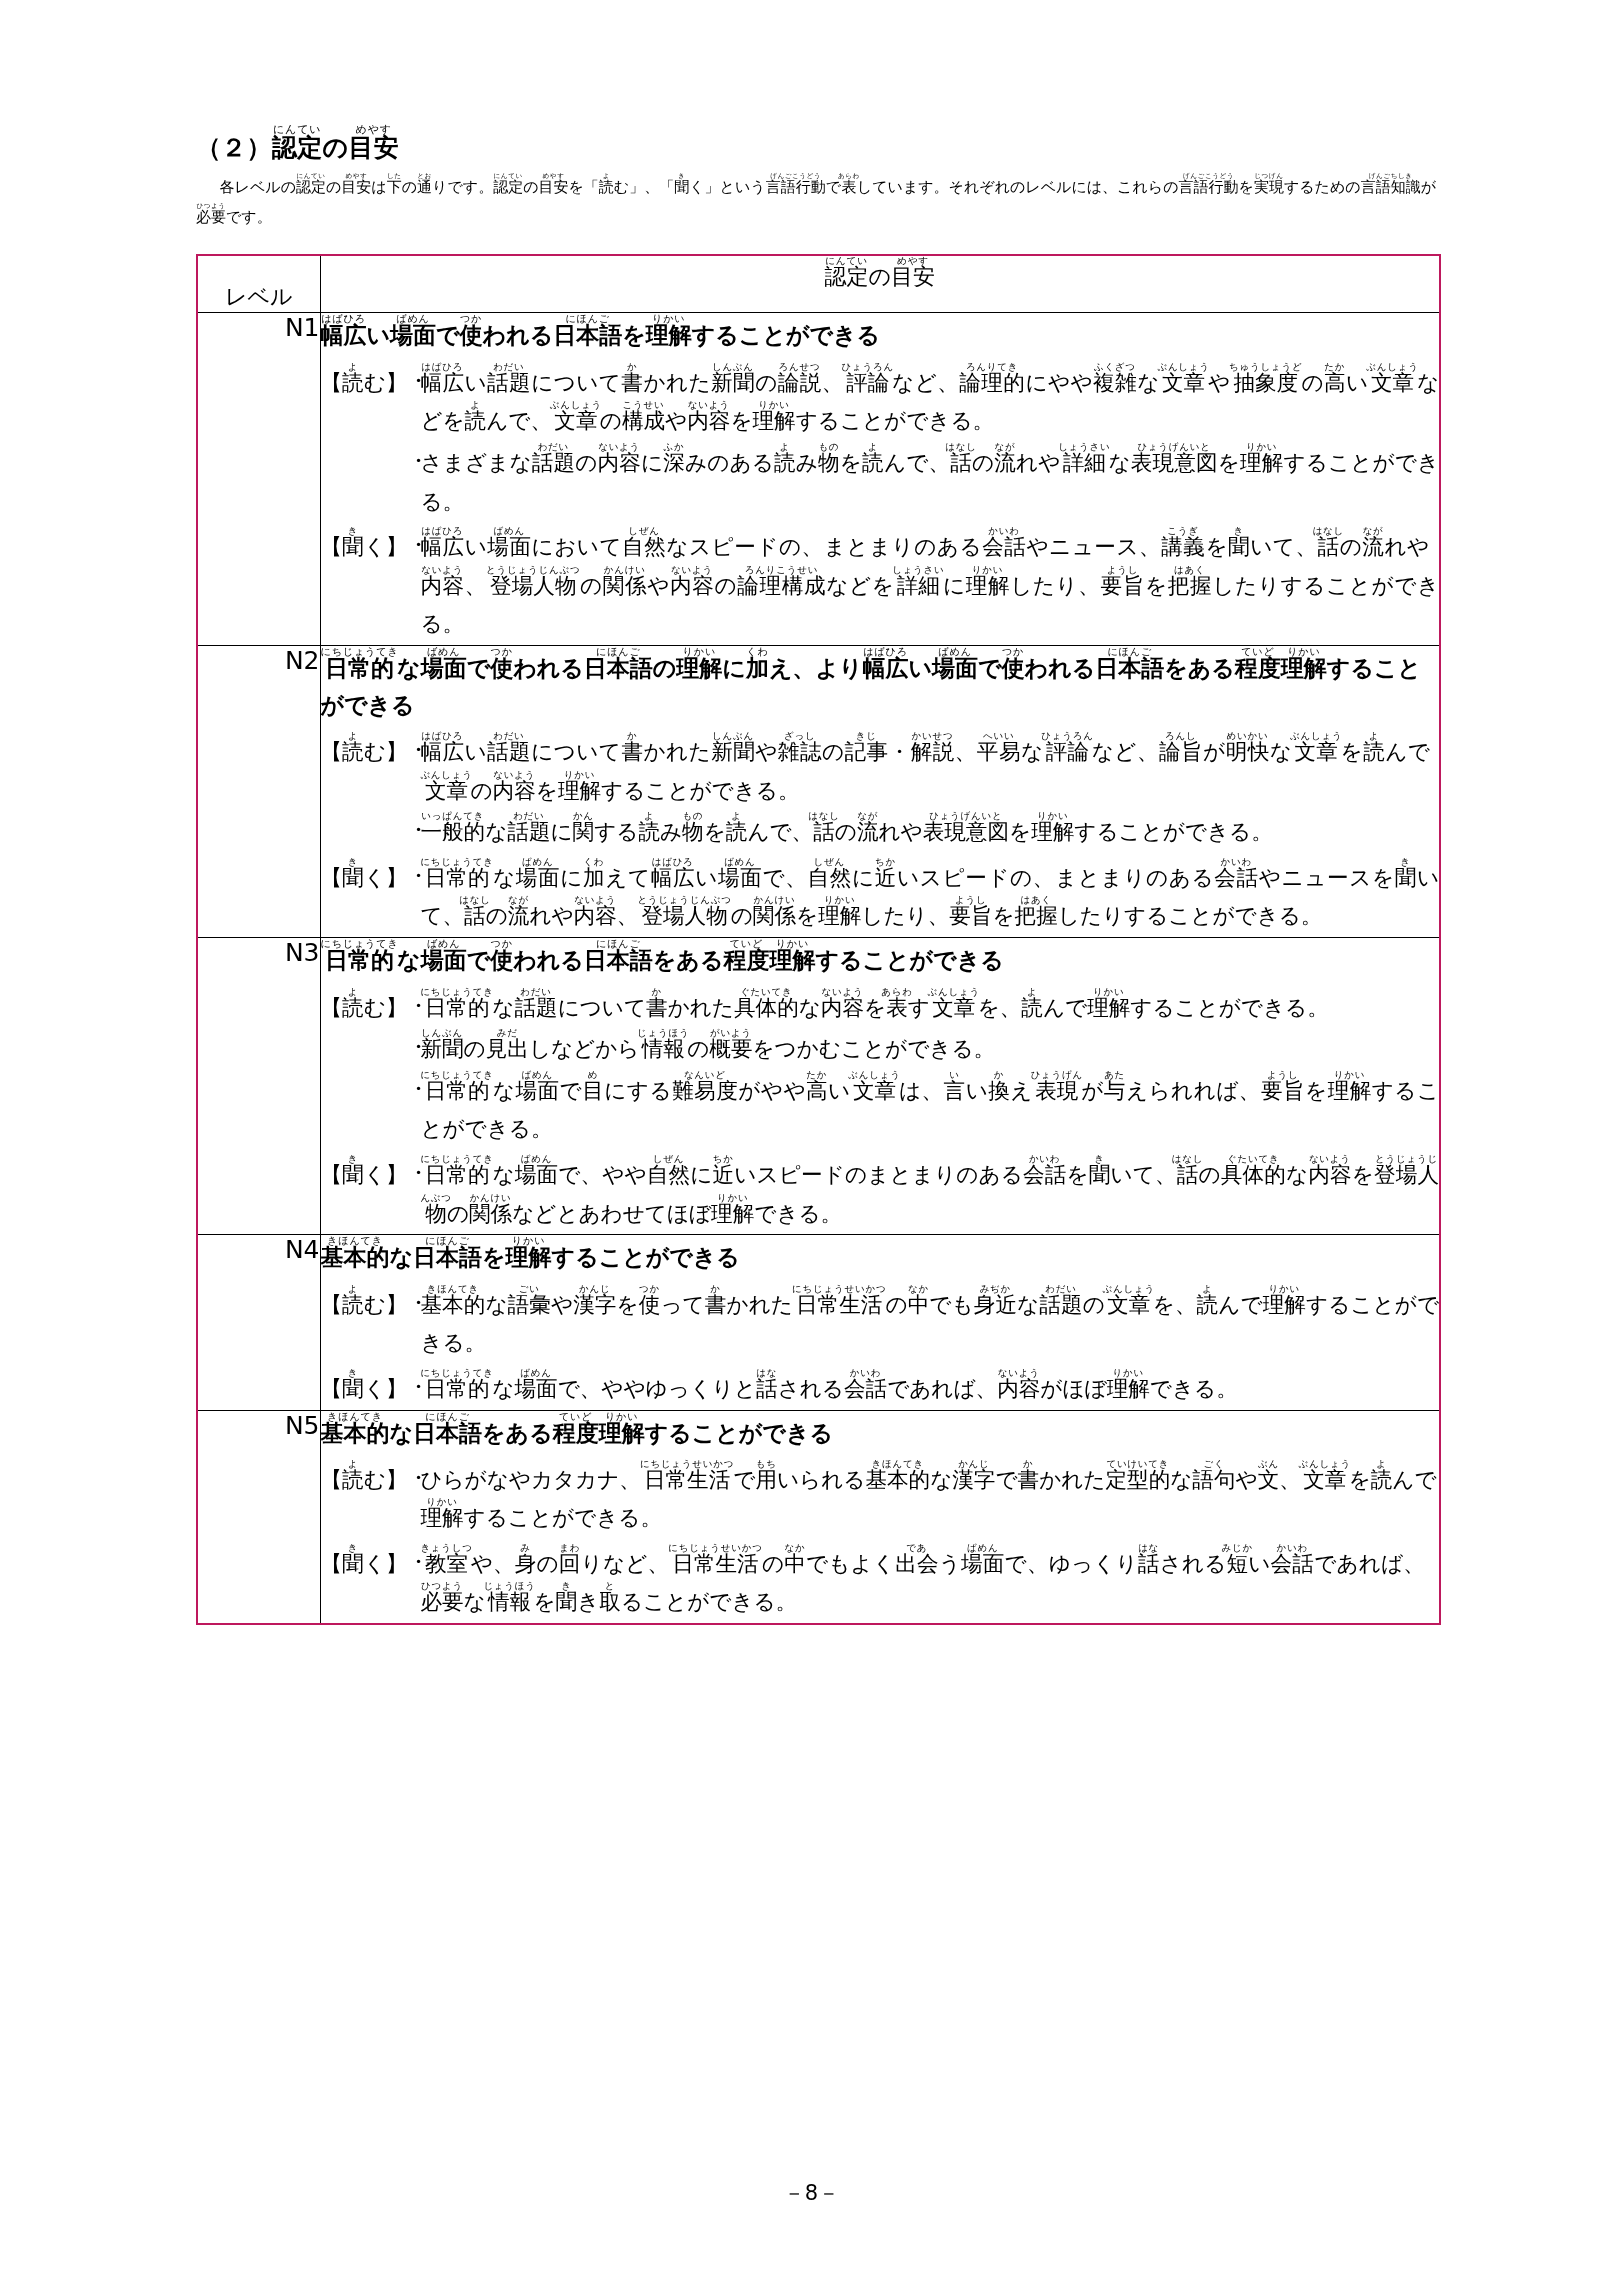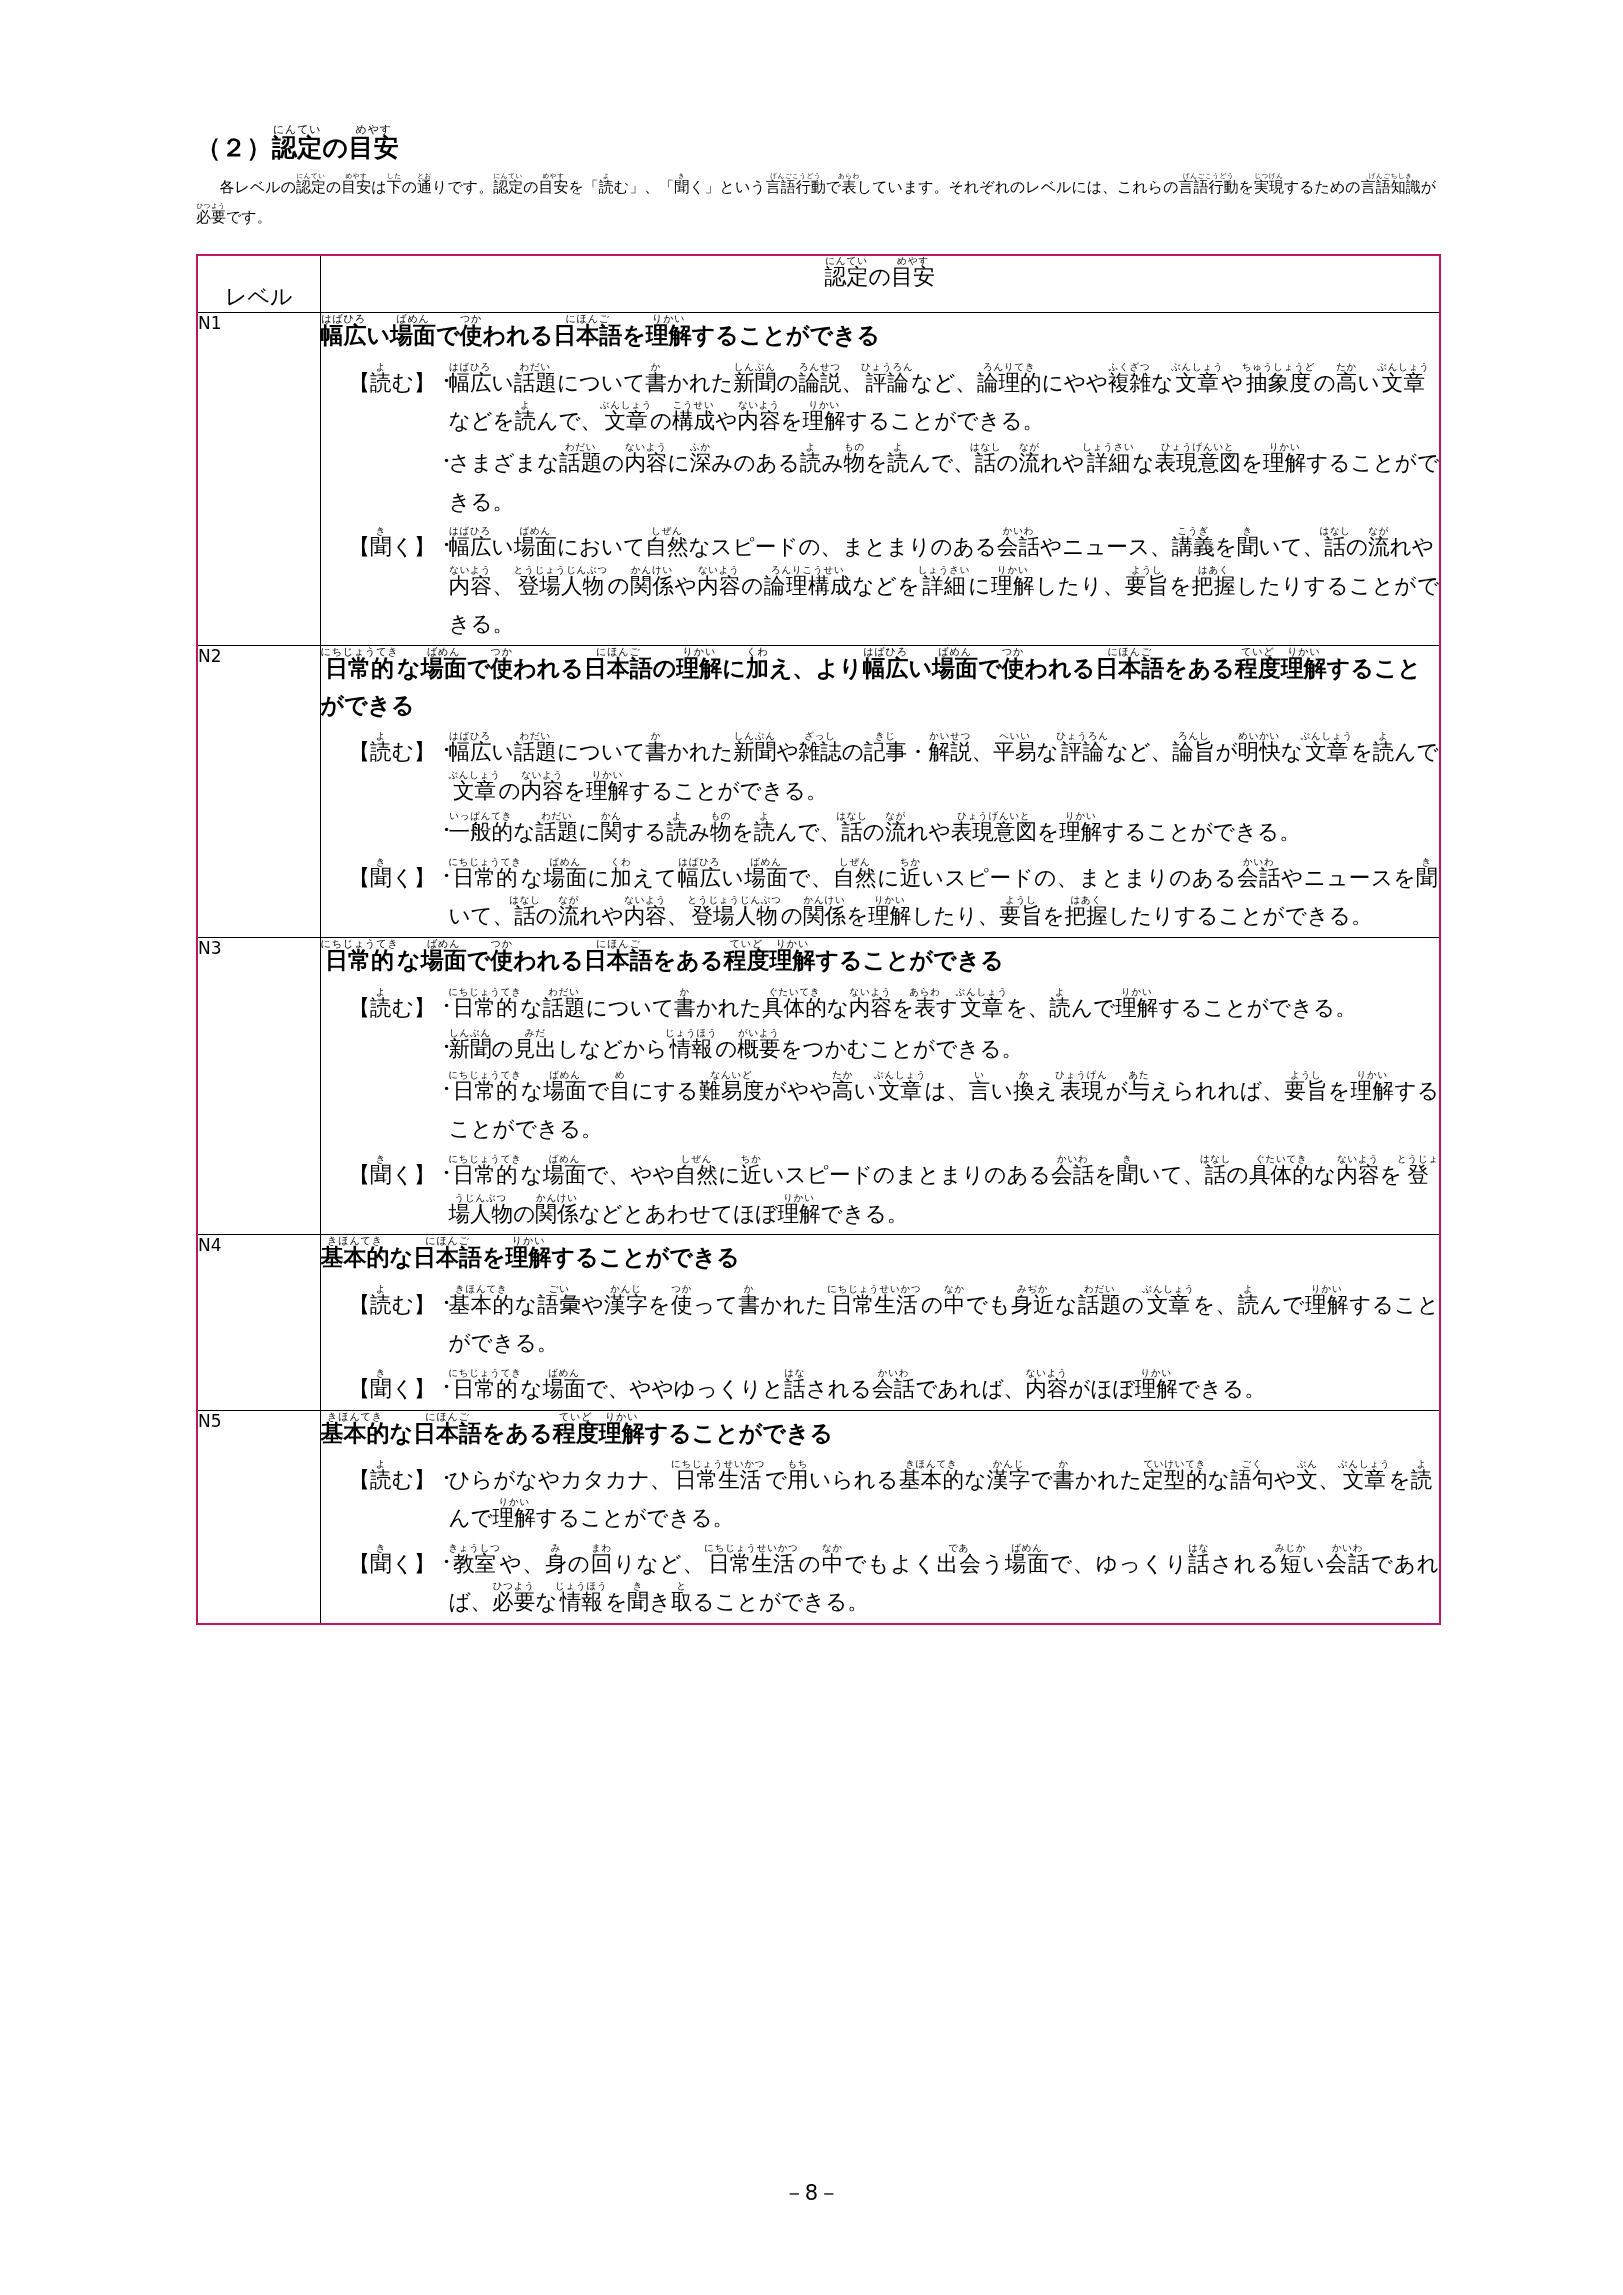--- a/index.html
+++ b/index.html
@@ -73,43 +73,42 @@
   .th-cell {
     text-align: center;
     font-size: 22px;
     padding: 17px 0 19.6px 0;
     font-weight: normal;
     vertical-align: middle;
   }
   .th-cell.head-level { padding-top: 26px; }
 
   .level-cell {
-    text-align: left;
-    font-size: 17px;
+    text-align: right;
+    font-size: 25px;
     vertical-align: middle;
   }
 
   .body-cell {
     padding: 14.4px 17px 17px 17px;
   }
   .cell-head {
     font-size: 23px;
     font-weight: bold;
     line-height: 1.55;
     margin-bottom: 7.9px;
   }
   .cell-head.two-line { line-height: 1.6; }
 
   .skill-block {
     display: flex;
     align-items: flex-start;
     font-size: 21.6px;
     line-height: 1.78;
     margin-top: 3.9px;
-    padding-left: 28px;
   }
   .skill-label {
     flex: 0 0 auto;
     white-space: nowrap;
     padding-top: 0px;
   }
   .skill-items {
     flex: 1 1 auto;
   }
   .skill-item {

